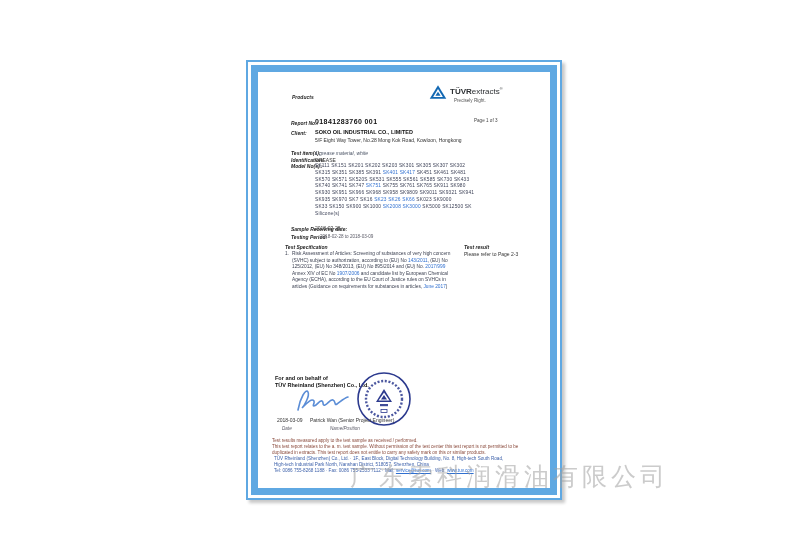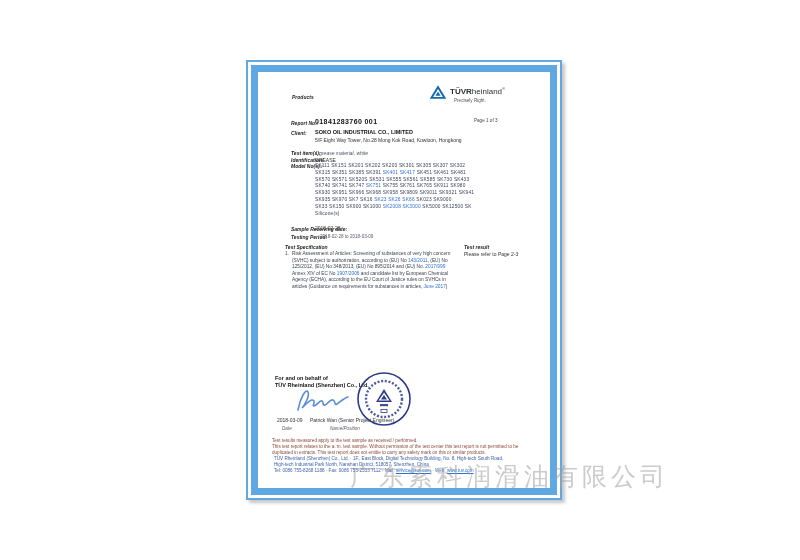--- a/index.html
+++ b/index.html
@@ -50,21 +50,21 @@
         <div class="abs lbl" style="left:34px;top:22px;">Products</div>
 
         <div class="abs" style="left:171px;top:12px;width:18px;height:16px;">
           <svg width="18" height="16" viewBox="0 0 24 20">
             <path d="M12 1 L23 19 L1 19 Z" fill="#1268b3"></path>
             <path d="M12 6 L18.5 16.5 L5.5 16.5 Z" fill="#ffffff"></path>
             <path d="M12 9.5 L15.5 15 L8.5 15 Z" fill="#1268b3"></path>
           </svg>
         </div>
         <div class="abs brand" style="left:192px;top:14px;">
-          <b>TÜVR</b><span>heinland</span><sup>®</sup>
+          <b>TÜVR</b><span>extracts</span><sup>®</sup>
         </div>
         <div class="abs tagline" style="left:196px;top:26px;">Precisely Right.</div>
 
         <div class="abs pageinfo" style="left:216px;top:46px;">Page 1 of 3</div>
 
         <div class="abs lbl" style="left:33px;top:48px;">Report No.:</div>
         <div class="abs report-no" style="left:57px;top:46px;">01841283760 001</div>
 
         <div class="abs lbl" style="left:33px;top:58px;">Client:</div>
         <div class="abs val-bold" style="left:57px;top:57px;">SOKO OIL INDUSTRIAL CO., LIMITED</div>

